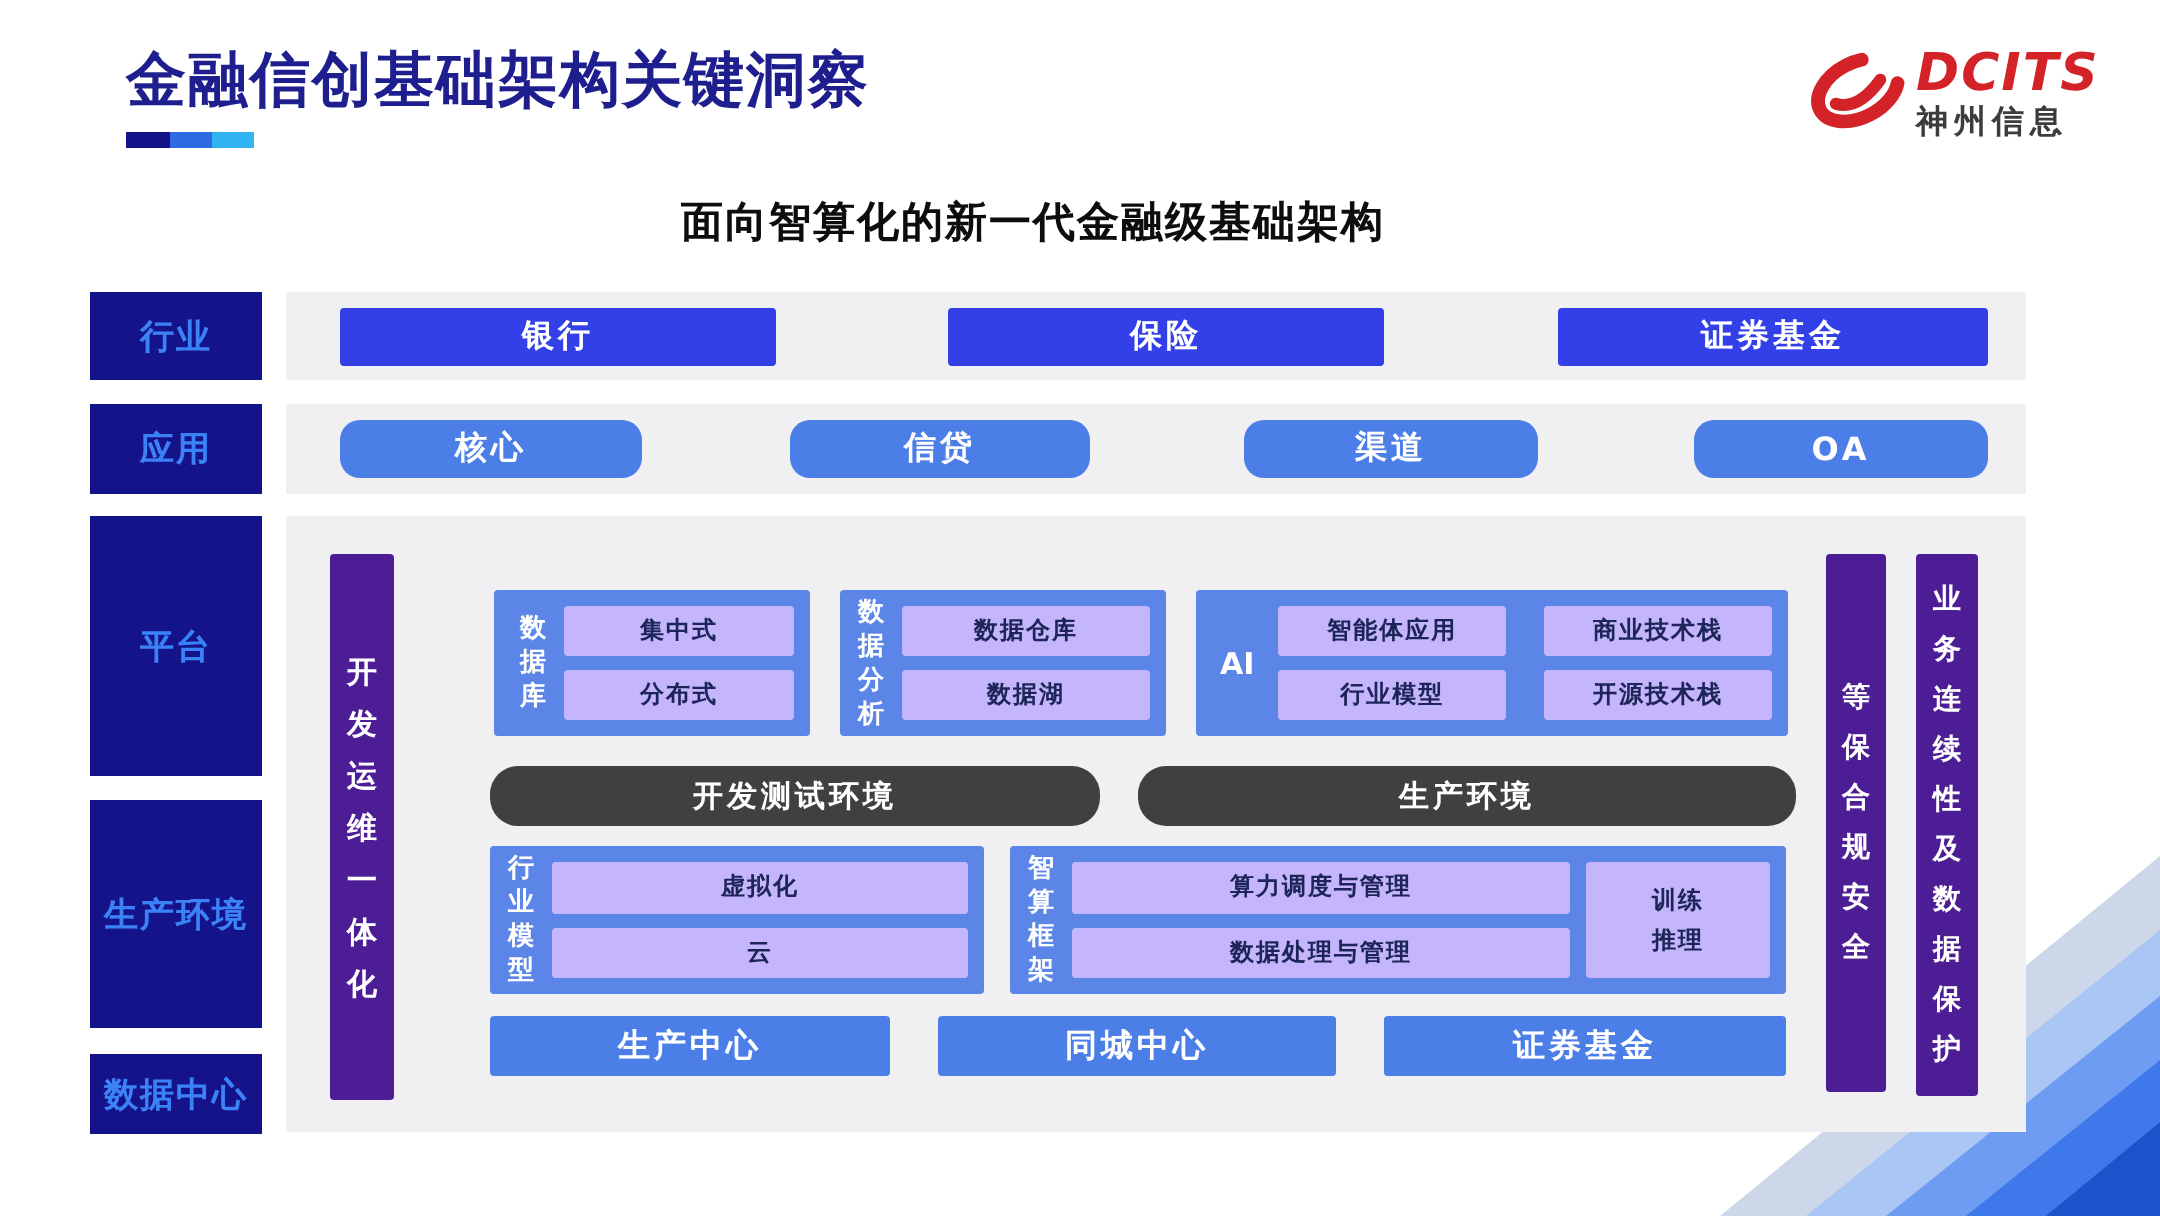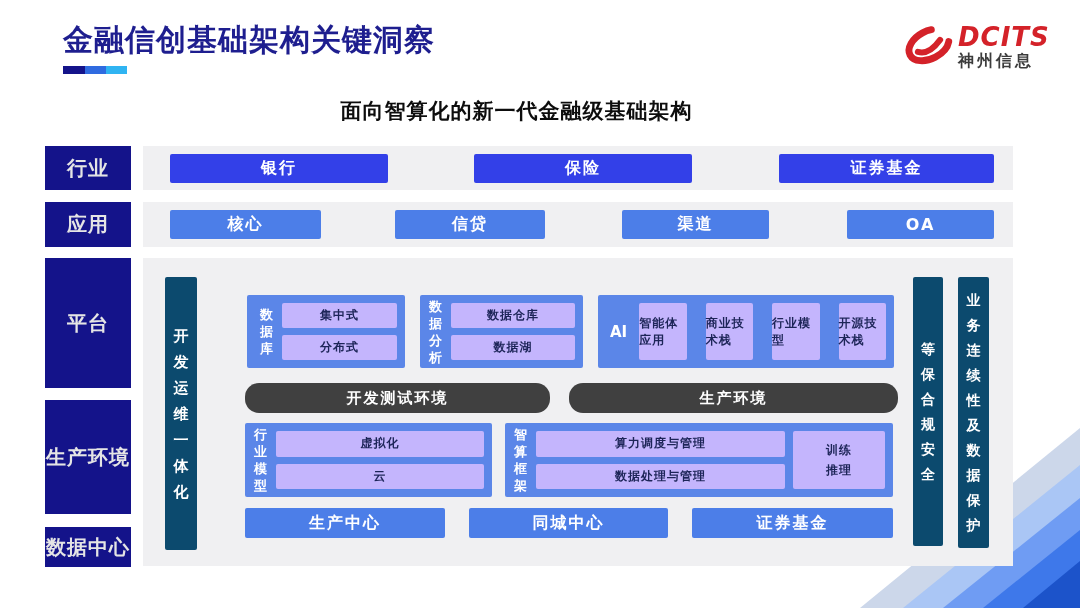--- a/index.html
+++ b/index.html
@@ -18,21 +18,21 @@
   .useg3 { width:21px; background:#30b4f2; }
 
   .logo-swirl { left:903px; top:21px; width:52px; height:48px; }
   .logo-brand { left:958px; top:22px; font-size:26px; font-weight:800; font-style:italic; color:#d42229; letter-spacing:1px; }
   .logo-company { left:958px; top:51px; font-size:16px; font-weight:700; color:#3c3c3c; letter-spacing:3px; }
 
   .d-title { left:0; top:97px; width:1033px; text-align:center; font-size:21px; font-weight:700; color:#0d0d0d; letter-spacing:1px; }
 
   
   .navylabel {
-    left:45px; width:86px; background:#14138a; color:#e5e5e5; font-weight:700; font-size:20px;
+    left:45px; width:86px; background:#14138a; color:#3b82f6; font-weight:700; font-size:17px;
     display:flex; align-items:center; justify-content:center; letter-spacing:1px; text-align:center;
   }
   .lab-industry { top:146px; height:44px; }
   .lab-application { top:202px; height:45px; }
   .lab-platform { top:258px; height:130px; }
   .lab-infra { top:400px; height:114px; }
   .lab-dc { top:527px; height:40px; }
 
   
   .strip { left:143px; width:870px; background:#f0f0f2; }
@@ -41,43 +41,43 @@
   .panel  { top:258px; height:308px; z-index:1; }
 
   
   .btn {
     color:#ffffff; font-weight:700; display:flex; align-items:center; justify-content:center;
     border-radius:2px; letter-spacing:2px; z-index:2; font-size:16px;
   }
   .btn-vivid { background:#3340e8; }
   .btn-med { background:#4c7ee8; }
   .row-ind { top:154px; height:29px; }
-  .row-app { top:210px; height:29px; }
+  .row-app { top:210px; height:29px;border-radius:10px; }
   .row-ctr { top:508px; height:30px; }
 
   
   .vbar {
-    background:#0c4a6e; color:#ffffff; border-radius:2px; display:flex; z-index:2;
+    background:#4c1d95; color:#ffffff; border-radius:2px; display:flex; z-index:2;
   }
   .vtext { width:16px; margin:auto; word-break:break-all; text-align:center; font-weight:700; }
   .devops { left:165px; top:277px; width:32px; height:273px; }
   .devops .vtext { font-size:15px; line-height:26px; }
   .secbar { left:913px; top:277px; width:30px; height:269px; }
   .contbar { left:958px; top:277px; width:31px; height:271px; }
   .secbar .vtext, .contbar .vtext { font-size:14px; line-height:25px; }
 
   
   .group {
     background:#5b86e8; border-radius:2px; display:flex; align-items:stretch;
     padding:8px; gap:8px; box-sizing:border-box; z-index:2;
   }
   .glabel { align-self:center; color:#ffffff; font-weight:700; font-size:13px; line-height:17px; width:15px; word-break:break-all; text-align:center; }
   .glabel-h { align-self:center; color:#ffffff; font-weight:700; font-size:15px; padding:0 4px; }
   .gboxes { flex:1; display:flex; flex-direction:column; gap:7px; }
-  .ggrid { flex:1; display:grid; grid-template-columns:1fr 1fr 1fr 1fr; gap:7px 19px;font-family:Liberation Mono, monospace; }
+  .ggrid { flex:1; display:grid; grid-template-columns:1fr 1fr; gap:7px 19px;font-family:Liberation Mono, monospace; }
   .lightbox {
     flex:1; background:#c4b5fd; color:#1d2558; font-weight:700; font-size:12px;
     display:flex; align-items:center; justify-content:center; border-radius:2px; letter-spacing:1px;
   }
   .g-db { left:247px; top:295px; width:158px; height:73px;padding-left:12px; }
   .g-an { left:420px; top:295px; width:163px; height:73px; }
   .g-ai { left:598px; top:295px; width:296px; height:73px; }
   .g-fw1 { left:245px; top:423px; width:247px; height:74px; }
   .g-fw2 { left:505px; top:423px; width:388px; height:74px; }
   .sidebox { flex:none; width:92px; white-space:pre-line; line-height:20px; text-align:center; }

